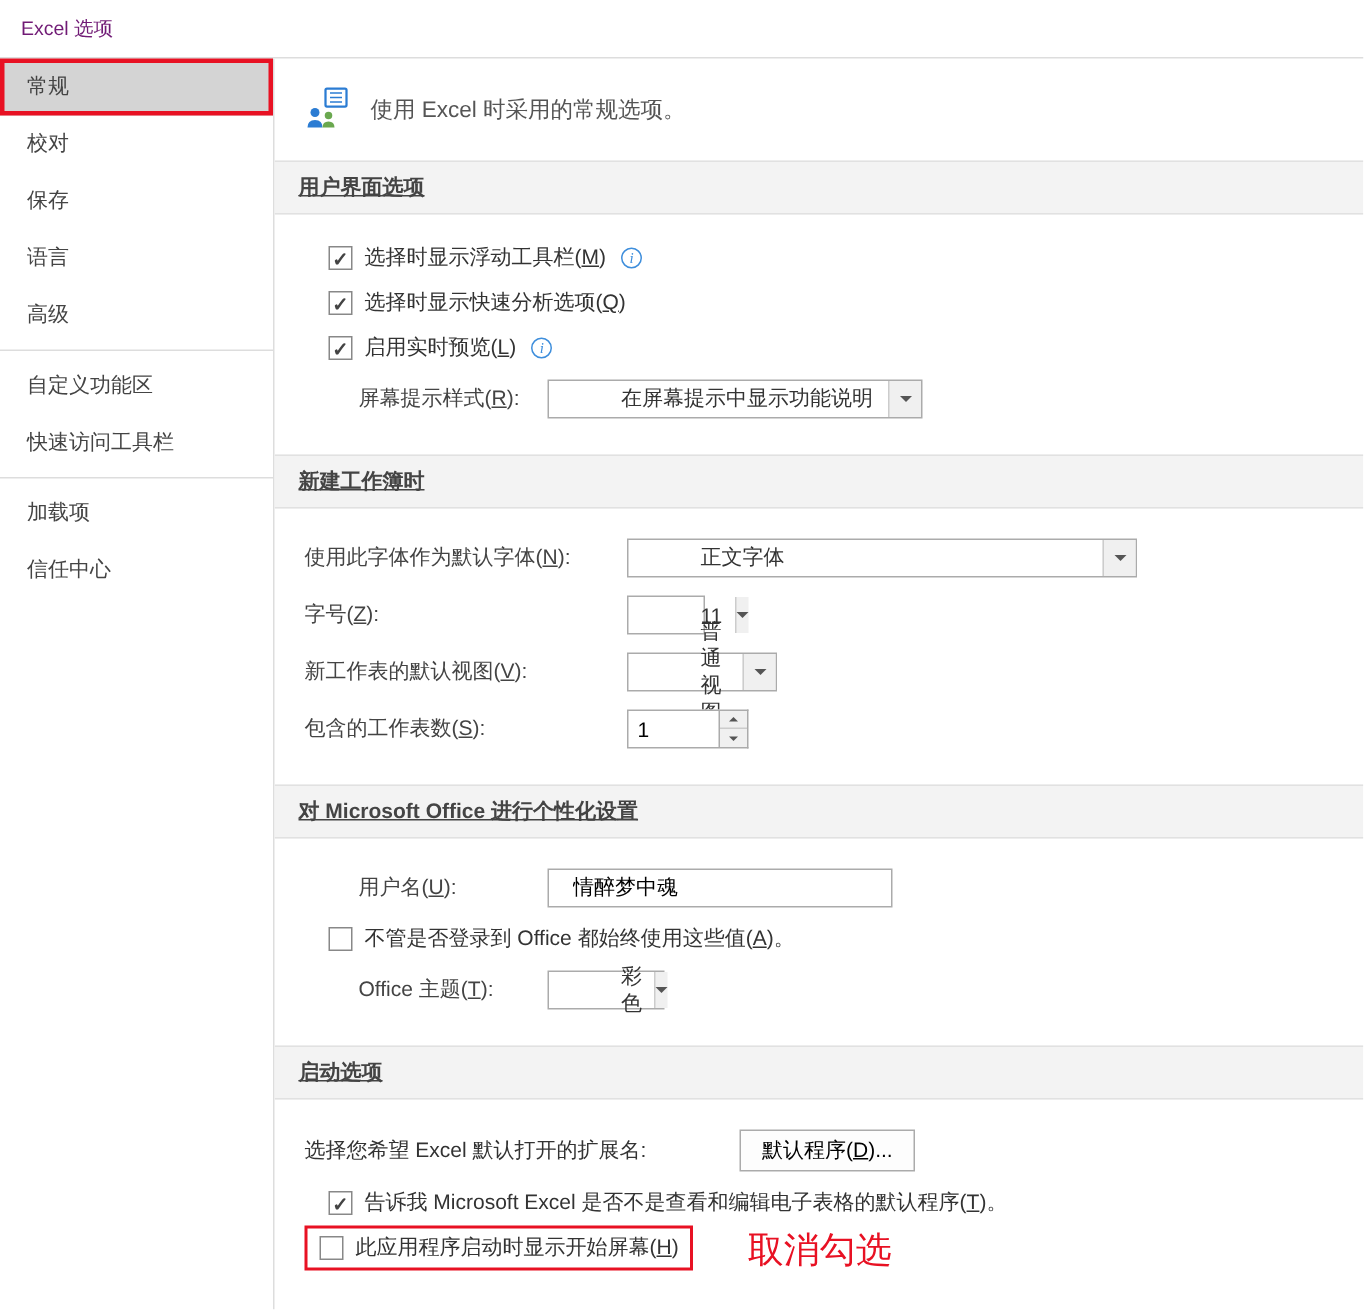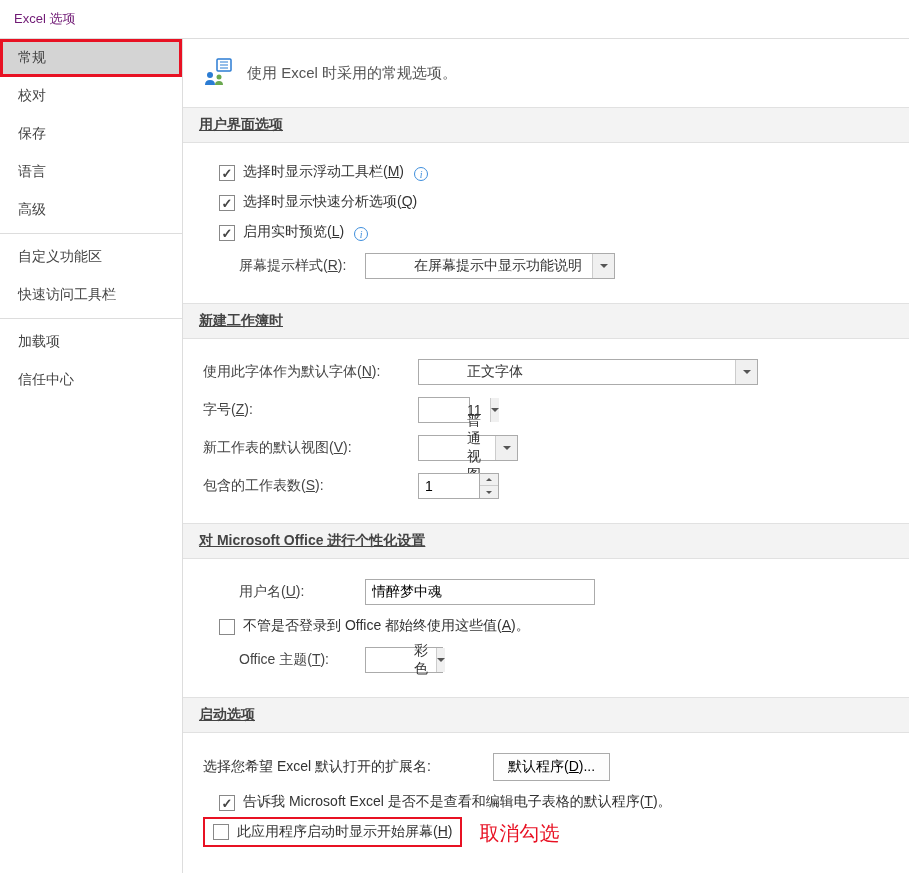--- a/index.html
+++ b/index.html
@@ -77,21 +77,21 @@
       font-size: 14px;
       color: #444;
       font-weight: bold;
       text-decoration: underline;
     }
     .section-body {
       padding: 14px 20px 18px 20px;
     }
     .checkbox-row {
       display: flex;
-      align-items: flex-end;
+      align-items: center;
       padding: 6px 16px;
       gap: 8px;
     }
     .checkbox {
       width: 16px;
       height: 16px;
       border: 1px solid #888;
       display: inline-flex;
       align-items: center;
       justify-content: center;
@@ -157,21 +157,21 @@
       justify-content: center;
     }
     .dropdown-arrow::after {
       content: "";
       border-left: 4px solid transparent;
       border-right: 4px solid transparent;
       border-top: 4px solid #555;
     }
     .text-input {
       border: 1px solid #ababab;
-      padding: 3px 6px;
+      padding: 3px 16px;
       height: 26px;
       font-family: inherit;
       font-size: 14px;
     }
     .spinner {
       display: inline-flex;
     }
     .spinner-input {
       border: 1px solid #ababab;
       padding: 3px 6px;
@@ -223,27 +223,27 @@
     }
     .highlight-box {
       border: 2px solid #e81123;
       padding: 4px 8px;
       display: inline-flex;
       align-items: center;
       gap: 8px;
     }
     .annotation {
       color: #e81123;
-      font-size: 20px;
-      margin-left: 17px;
+      font-size: 24px;
+      margin-left: 36px;
       font-weight: 500;
     }
     .startup-row {
       display: flex;
-      align-items: flex-end;
+      align-items: flex-start;
     }
   </style>
 </head>
 <body>
 
 <div class="title-bar">Excel 选项</div>
 
 <div class="container">
   <div class="sidebar">
     <div class="sidebar-item active">常规</div>

